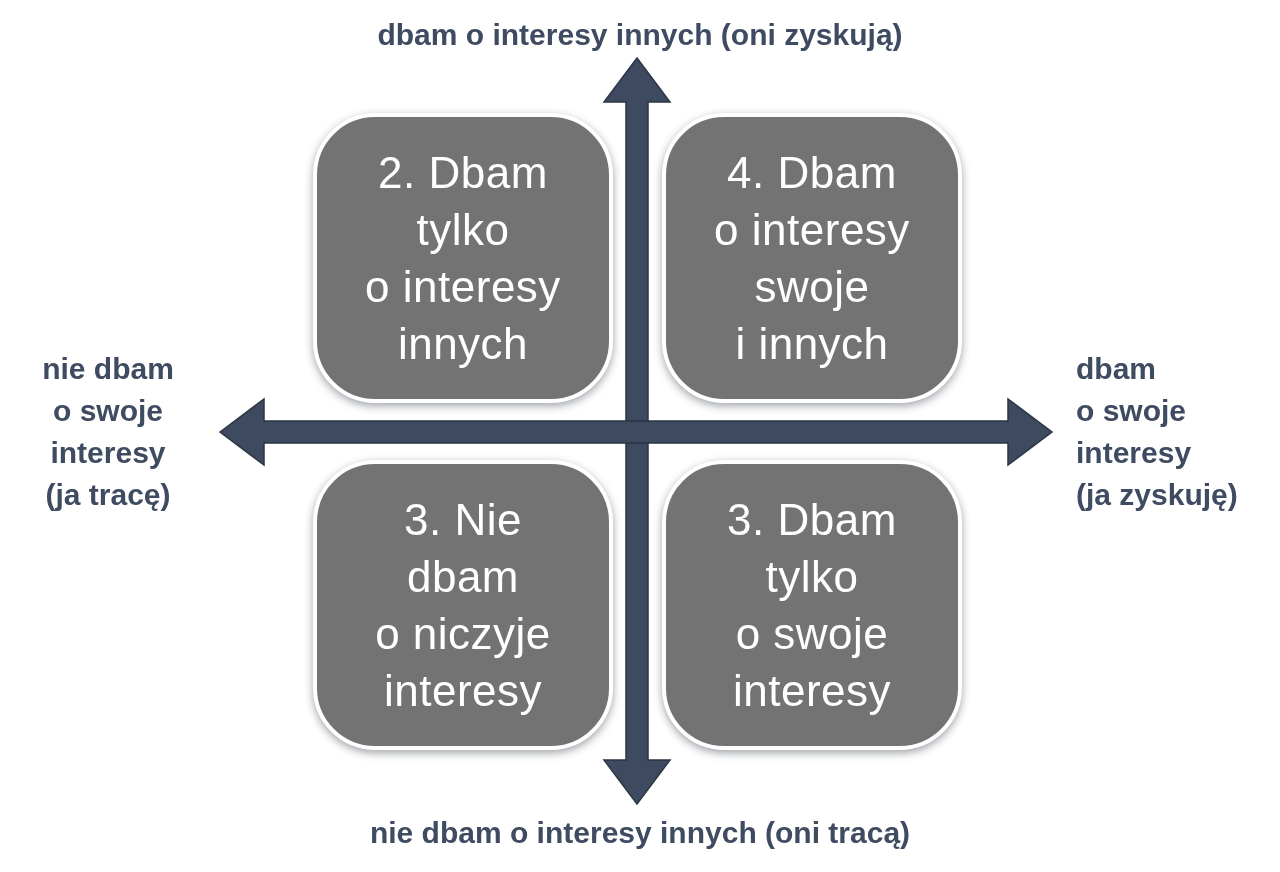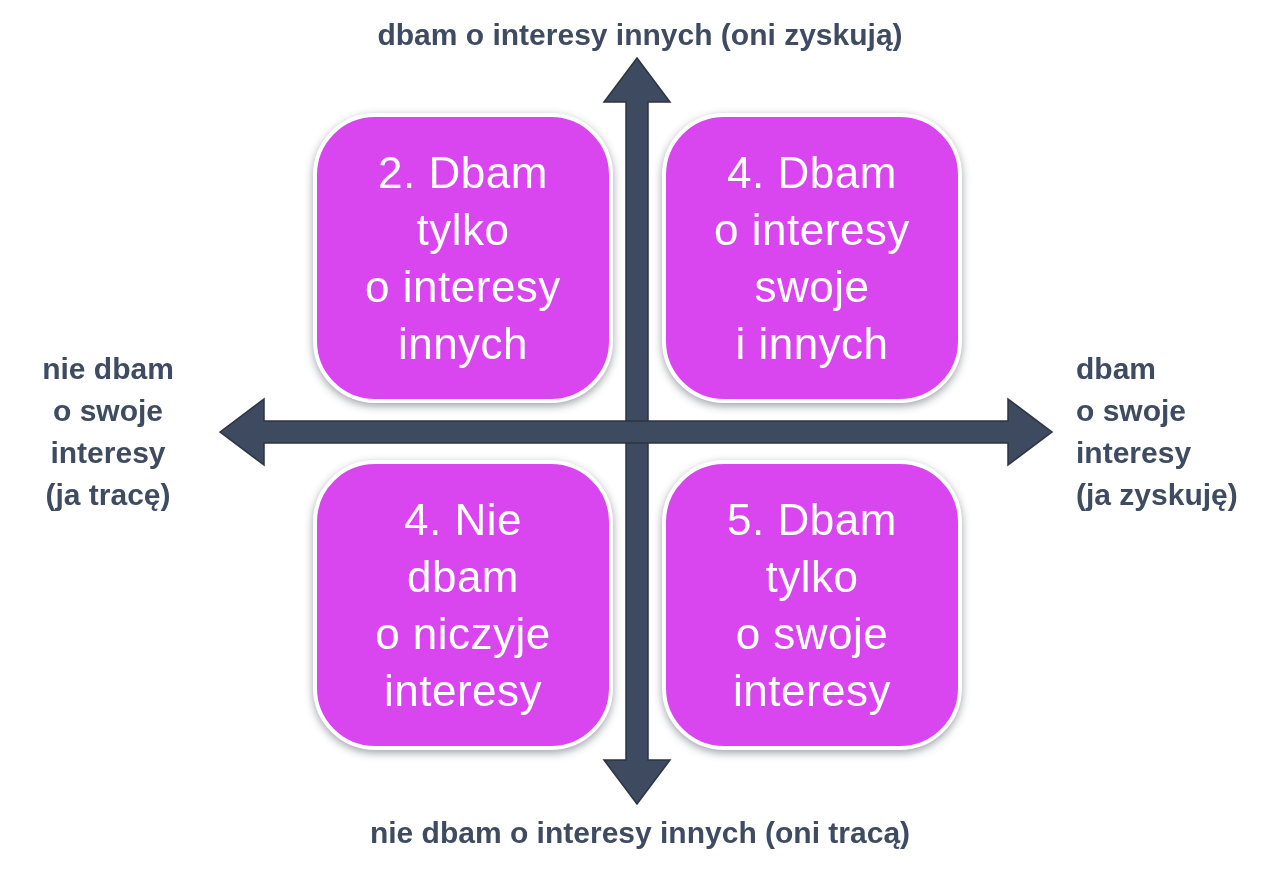--- a/index.html
+++ b/index.html
@@ -26,21 +26,21 @@
   .axes-svg polygon {
     fill: #3d4a5f;
     stroke: #2c3542;
     stroke-width: 1.5;
   }
   
   .qbox {
     position: absolute;
     width: 300px;
     height: 290px;
-    background: #d946ef;
+    background: #737373;
     border: 4px solid #ffffff;
     border-radius: 62px;
     box-shadow: 0 3px 8px rgba(40,48,62,0.45);
     display: flex;
     align-items: center;
     justify-content: center;
     box-sizing: border-box;
   }
   .qbox .qtext {
     color: #ffffff;
@@ -103,28 +103,28 @@
   </div>
 
   <div class="qbox q1">
     <div class="qtext">4. Dbam
 o interesy
 swoje
 i innych</div>
   </div>
 
   <div class="qbox q3">
-    <div class="qtext">4. Nie
+    <div class="qtext">3. Nie
 dbam
 o niczyje
 interesy</div>
   </div>
 
   <div class="qbox q4">
-    <div class="qtext">5. Dbam
+    <div class="qtext">3. Dbam
 tylko
 o swoje
 interesy</div>
   </div>
 
   <div class="axis-label label-bottom">nie dbam o interesy innych (oni tracą)</div>
 
   <div class="axis-label label-top">dbam o interesy innych (oni zyskują)</div>
 
   <div class="axis-label label-left">nie dbam

